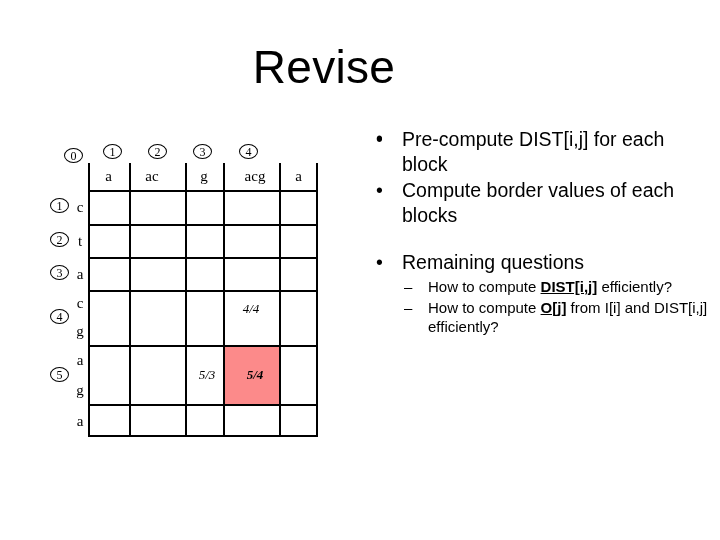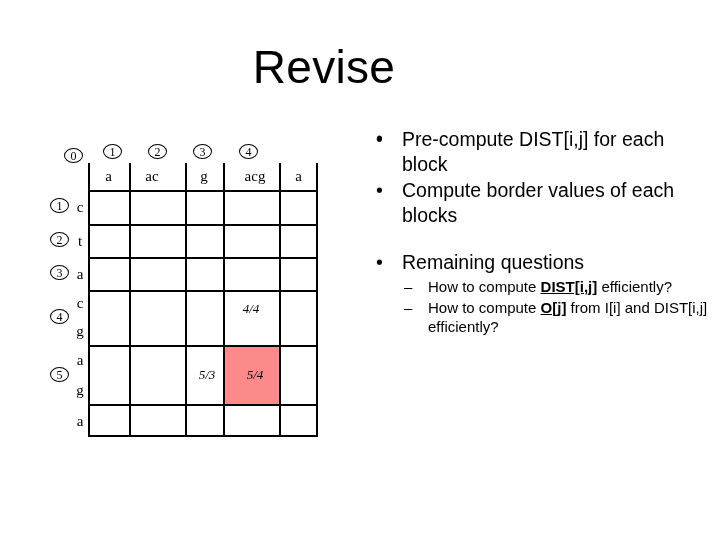--- a/index.html
+++ b/index.html
@@ -214,21 +214,21 @@
     <div class="vrule" style="left:189px; height:243px;"></div>
 
     <div class="hrule" style="top:32px;  width:226px;"></div>
     <div class="hrule" style="top:65px;  width:226px;"></div>
     <div class="hrule" style="top:98px;  width:226px;"></div>
     <div class="hrule" style="top:153px; width:226px;"></div>
     <div class="hrule" style="top:212px; width:226px;"></div>
 
     <div class="cell" style="left:133px; top:110px; width:56px;">4/4</div>
     <div class="cell" style="left:95px;  top:176px; width:28px;margin-left:8px;">5/3</div>
-    <div class="cell" style="left:133px; top:176px; width:64px;">5/4</div>
+    <div class="cell" style="left:133px; top:176px; width:64px;font-weight:bold;">5/4</div>
   </div>
 </div>
 
 <div id="bullets">
 
   <div class="b1">
     <span class="mk">•</span>
   </div>
 
   <div class="b1">

